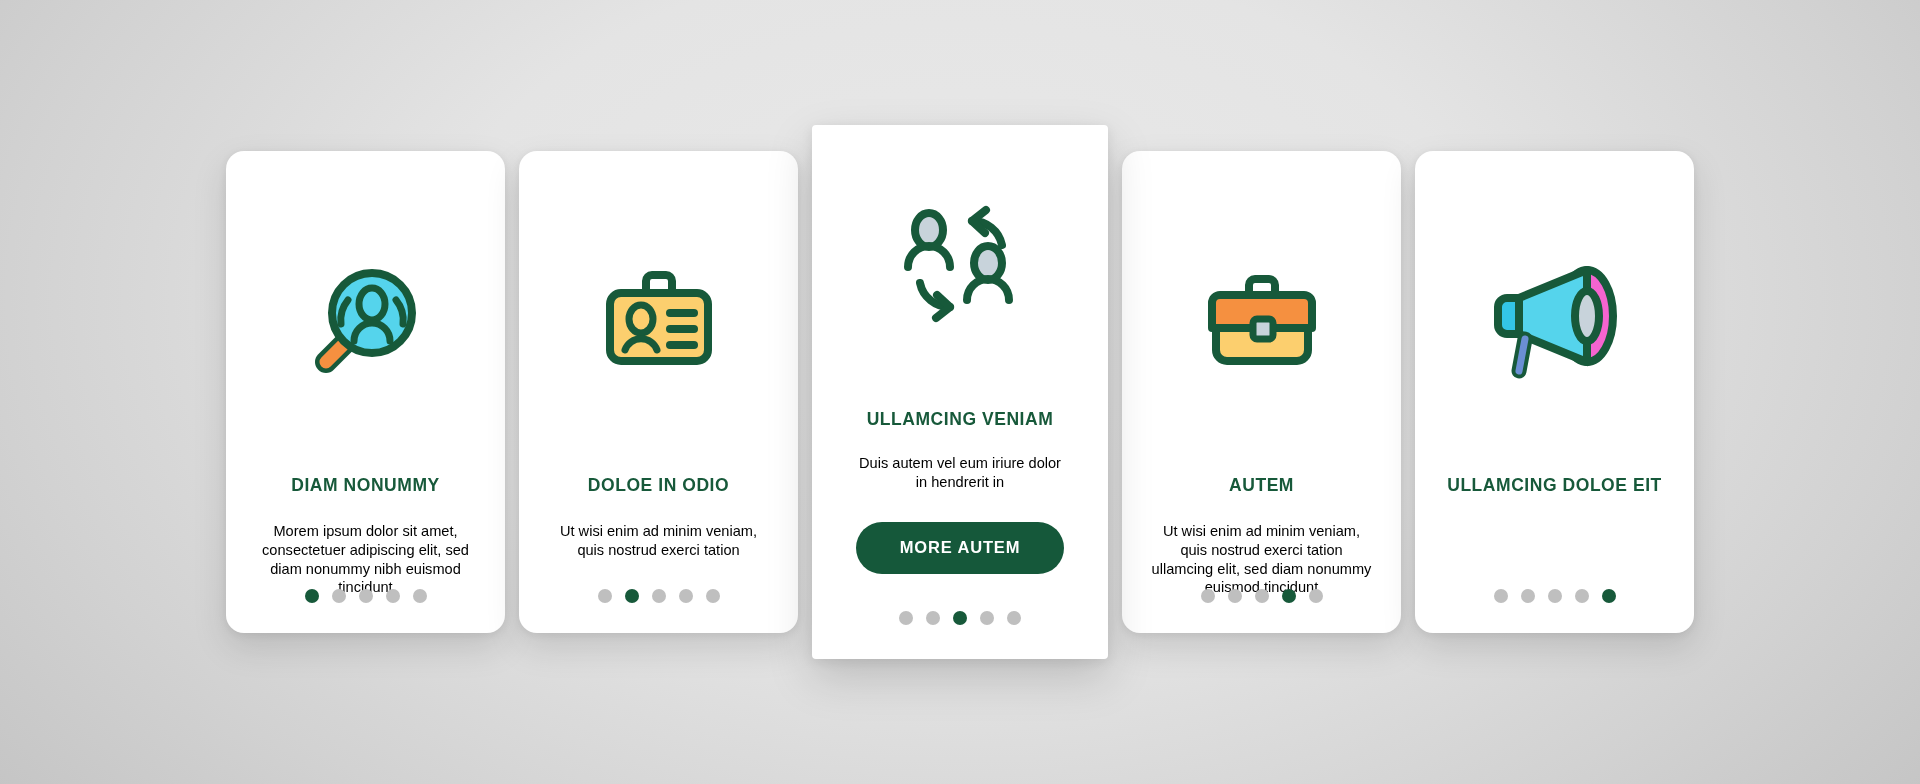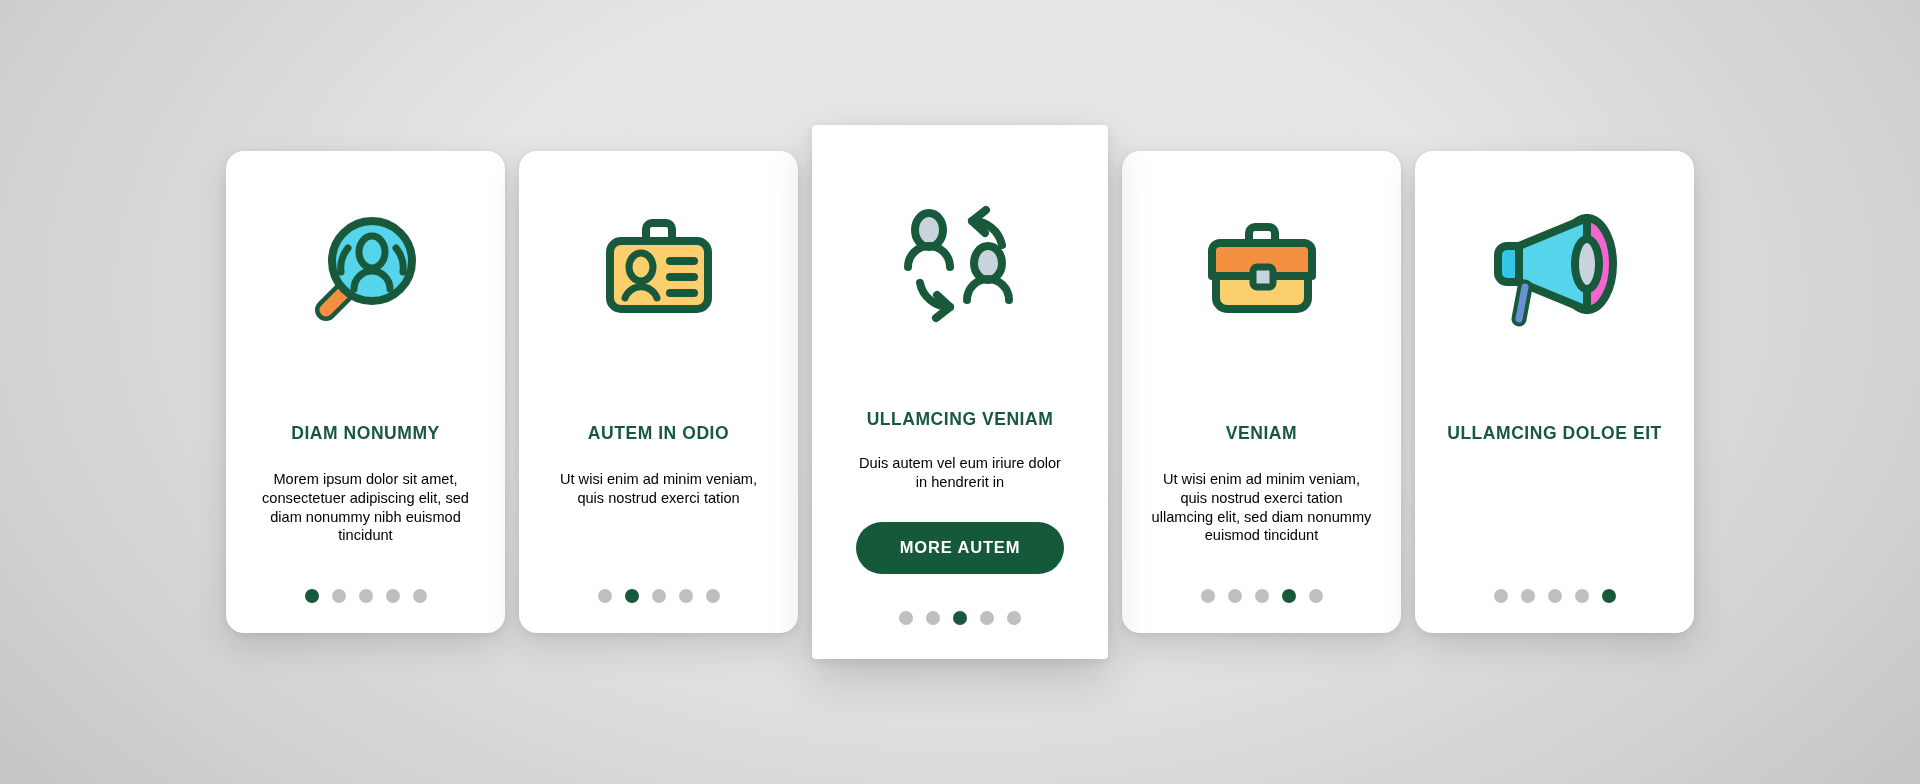--- a/index.html
+++ b/index.html
@@ -26,21 +26,21 @@
     border-radius: 18px;
     display: flex;
     flex-direction: column;
     align-items: center;
     position: relative;
     box-shadow: 0 14px 34px rgba(0,0,0,0.13), 0 2px 8px rgba(0,0,0,0.07);
   }
 
   .card.standard {
     height: 482px;
-    padding-top: 20px;
+    padding-top: 72px;
     padding-bottom: 30px;
   }
 
   .card.featured {
     width: 296px;
     height: 534px;
     border-radius: 4px;
     padding-top: 44px;
     padding-bottom: 32px;
     box-shadow: 0 18px 46px rgba(0,0,0,0.17), 0 3px 12px rgba(0,0,0,0.08);
@@ -169,21 +169,21 @@
         <path d="M62 38 a6 6 0 0 1 6 -6 h14 a6 6 0 0 1 6 6 v14 h-26 z" fill="#ffffff" stroke="#17593a" stroke-width="8" stroke-linejoin="round"></path>
         <rect x="26" y="50" width="98" height="68" rx="11" fill="#fccf6e" stroke="#17593a" stroke-width="8"></rect>
         <ellipse cx="57" cy="76" rx="12" ry="14" fill="#fccf6e" stroke="#17593a" stroke-width="7"></ellipse>
         <path d="M41 107 a17 17 0 0 1 32 0" stroke="#17593a" stroke-width="7" fill="none" stroke-linecap="round"></path>
         <line x1="86" y1="70" x2="110" y2="70" stroke="#17593a" stroke-width="8" stroke-linecap="round"></line>
         <line x1="86" y1="86" x2="110" y2="86" stroke="#17593a" stroke-width="8" stroke-linecap="round"></line>
         <line x1="86" y1="102" x2="110" y2="102" stroke="#17593a" stroke-width="8" stroke-linecap="round"></line>
       </svg>
     </div>
     <div class="text-block">
-      <div class="card-title">AUTEM IN ODIO</div>
+      <div class="card-title">DOLOE IN ODIO</div>
       <div class="card-desc">Ut wisi enim ad minim veniam, quis nostrud exerci tation</div>
     </div>
     <div class="dots">
       <span class="dot"></span>
       <span class="dot active"></span>
       <span class="dot"></span>
       <span class="dot"></span>
       <span class="dot"></span>
     </div>
   </div>
@@ -218,21 +218,21 @@
   <div class="card standard">
     <div class="icon-wrap">
       <svg width="150" height="150" viewBox="0 0 150 150" fill="none">
         <path d="M62 42 a6 6 0 0 1 6 -6 h14 a6 6 0 0 1 6 6 v12 h-26 z" fill="#ffffff" stroke="#17593a" stroke-width="8" stroke-linejoin="round"></path>
         <rect x="29" y="52" width="92" height="66" rx="11" fill="#fccf6e" stroke="#17593a" stroke-width="8"></rect>
         <path d="M33 52 h84 a8 8 0 0 1 8 8 v25 h-100 v-25 a8 8 0 0 1 8 -8 z" fill="#f59040" stroke="#17593a" stroke-width="8" stroke-linejoin="round"></path>
         <rect x="66" y="76" width="20" height="20" rx="4" fill="#c8d3db" stroke="#17593a" stroke-width="7"></rect>
       </svg>
     </div>
     <div class="text-block">
-      <div class="card-title">VENIAM</div>
+      <div class="card-title">AUTEM</div>
       <div class="card-desc">Ut wisi enim ad minim veniam, quis nostrud exerci tation ullamcing elit, sed diam nonummy euismod tincidunt</div>
     </div>
     <div class="dots">
       <span class="dot"></span>
       <span class="dot"></span>
       <span class="dot"></span>
       <span class="dot active"></span>
       <span class="dot"></span>
     </div>
   </div>

